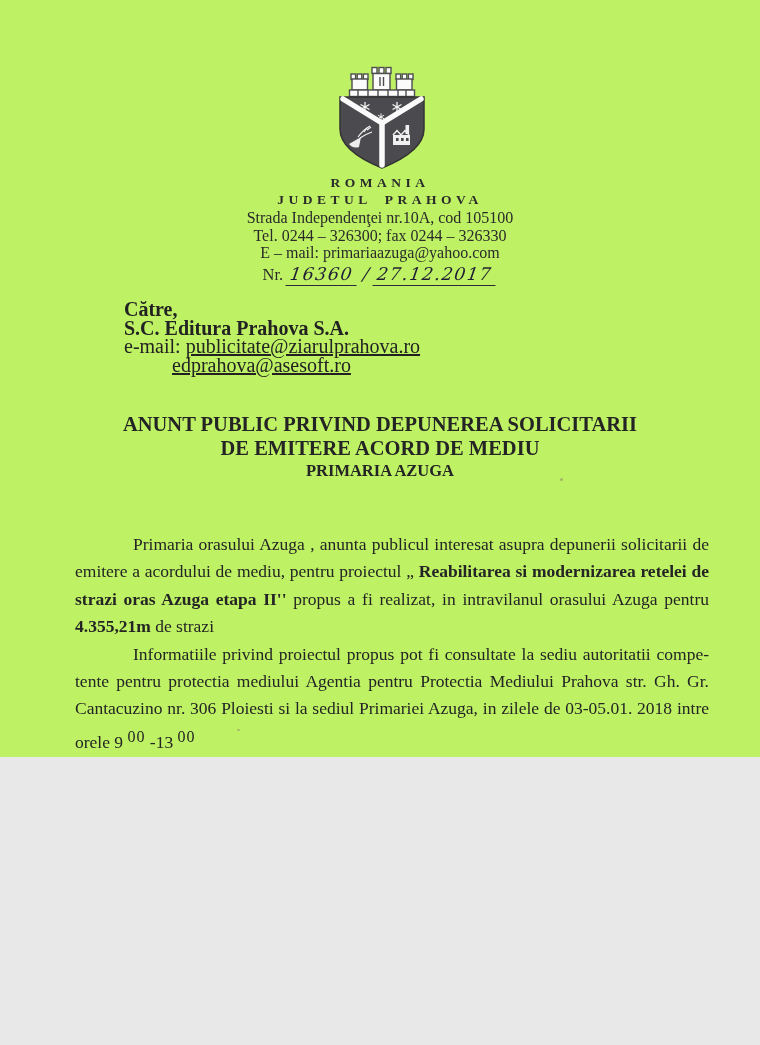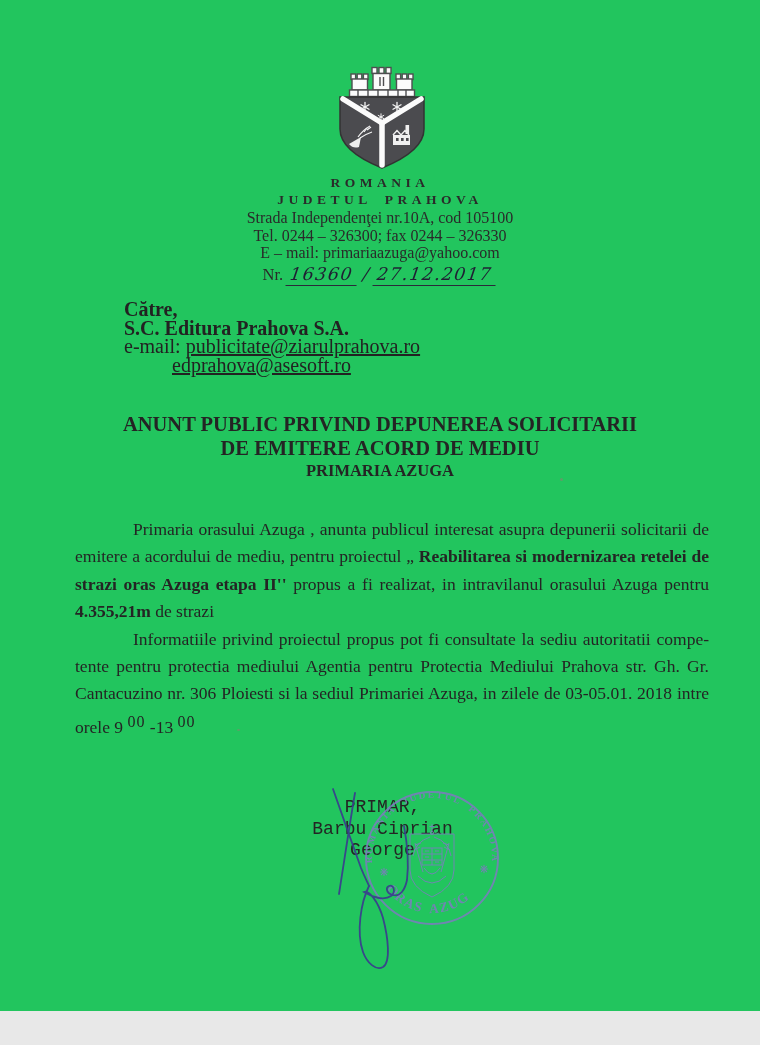--- a/index.html
+++ b/index.html
@@ -1,20 +1,20 @@
 <!DOCTYPE html>
 <html><head>
 <meta charset="utf-8">
 <style>
   * { margin:0; padding:0; box-sizing:border-box; }
   html,body { width:760px; }
   body { font-family:"Liberation Serif", serif; background:#e8e8e8; }
   .page {
-    position:relative; width:760px; height:1011px;
-    background:#22c55e; overflow:hidden; color:#222;
+    position:relative; width:760px; height:757px;
+    background:#bef264; overflow:hidden; color:#222;
   }
 
   
   .crest { position:absolute; left:336px; top:66px; width:92px; height:106px; filter:blur(.2px); }
 
   
   .letterhead { position:absolute; top:175px; left:50px; width:660px; text-align:center; color:#2a2a2a; }
   .lh-bold { font-weight:bold; font-size:13.5px; letter-spacing:4.5px; word-spacing:6px; line-height:16px; margin-bottom:1px; }
   .lh-plain { font-size:16px; line-height:17.5px; }
   .reg-line { font-size:16.5px; margin-top:2px; }
@@ -27,21 +27,21 @@
   .recipient .bold { font-weight:bold; }
   .recipient .u { text-decoration:underline; }
   .recipient .indent { margin-left:48px; }
 
   
   .doc-title { position:absolute; top:413px; left:50px; width:660px; text-align:center; color:#242424; }
   .doc-title .t1 { font-weight:bold; font-size:20.5px; line-height:23.5px; }
   .doc-title .t3 { font-weight:bold; font-size:16.5px; line-height:21px; }
 
   
-  .body-text { position:absolute; top:516px; left:75px; width:634px;
+  .body-text { position:absolute; top:531px; left:75px; width:634px;
                font-size:17.5px; line-height:27.4px; text-align:justify; color:#242424; }
   .body-text p { text-indent:58px; }
   .body-text sup { font-size:16px; vertical-align:6px; letter-spacing:1px; }
 
   
   .signoff { position:absolute; top:797px; left:295px; width:175px; text-align:center;
              font-size:18px; line-height:21.5px; color:#242424;font-family:Liberation Mono, monospace; }
 
   
   .stamp { position:absolute; left:356px; top:782px; width:152px; height:152px; opacity:.88; filter:blur(.25px); }

